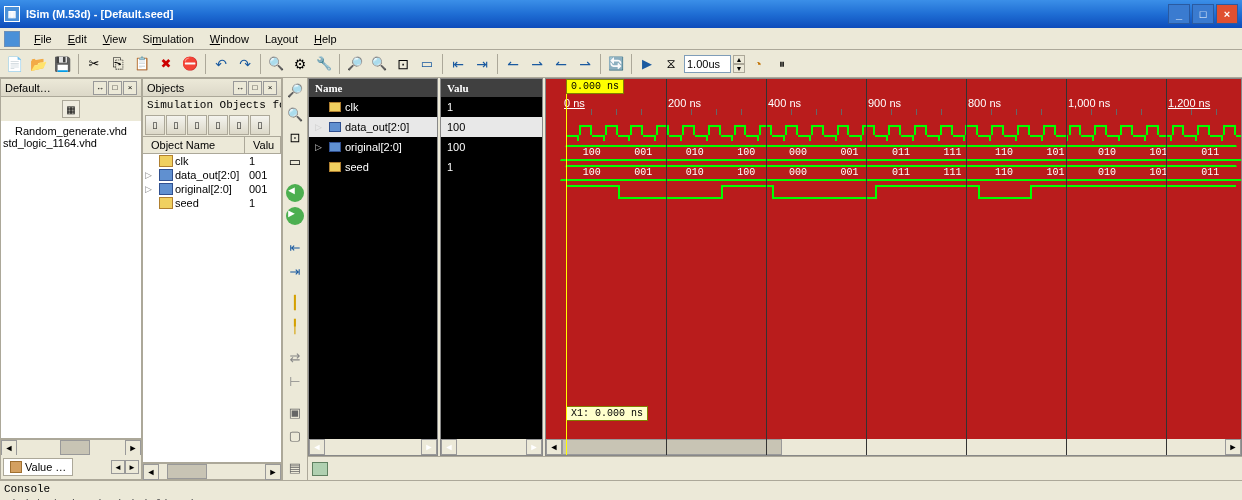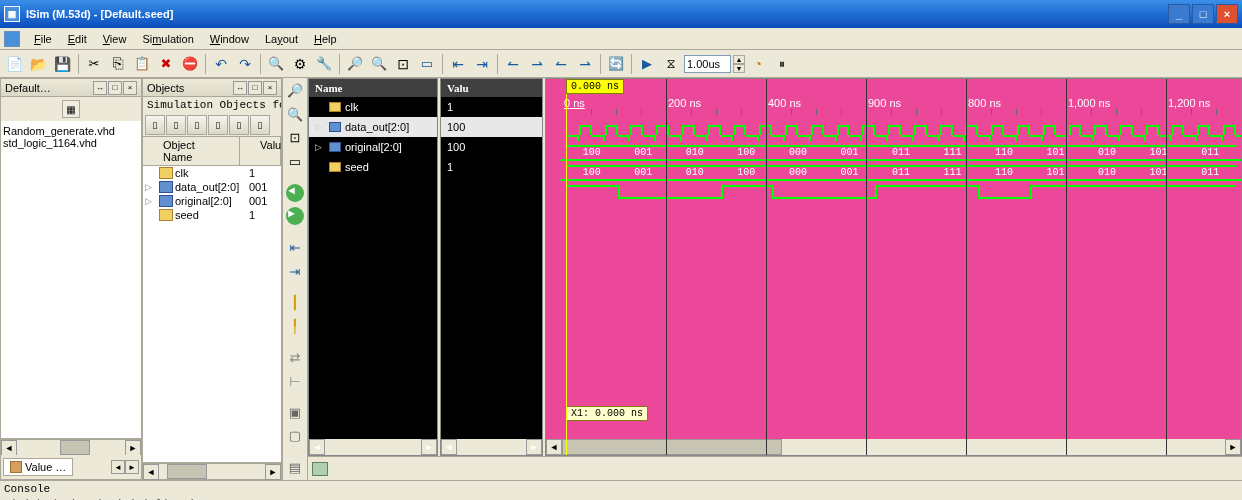--- a/index.html
+++ b/index.html
@@ -77,21 +77,21 @@
 .src-scroll-track { flex: 1; position: relative; }
 .src-scroll-thumb { position: absolute; left: 40%; width: 30px; height: 100%; background: #c8c4b4; border: 1px solid #999; }
 .src-scroll-btn { width: 16px; height: 16px; background: #ece9d8; border: 1px solid #999; font-size: 9px; display: flex; align-items: center; justify-content: center; }
 
 
 .obj-panel { width: 140px; }
 .obj-tb { height: 24px; display: flex; align-items: center; padding: 2px; gap: 1px; border-bottom: 1px solid #aca899; background: #ece9d8; }
 .obj-tb-btn { width: 20px; height: 20px; border: 1px solid #aca899; background: linear-gradient(#f4f3ee,#dcd8c8); display: flex; align-items: center; justify-content: center; font-size: 9px; }
 .obj-grid { font-family: "Courier New", monospace; font-size: 12px; }
 .obj-grid-hdr { display: flex; background: #ece9d8; border-bottom: 1px solid #aca899; }
-.obj-grid-hdr-cell { padding: 2px 20px; border-right: 1px solid #aca899; }
+.obj-grid-hdr-cell { padding: 2px 8px; border-right: 1px solid #aca899; }
 .obj-row { display: flex; align-items: center; padding: 1px 2px; }
 .obj-row-exp { width: 14px; color: #888; font-size: 9px; }
 .obj-row-icon { width: 14px; height: 12px; margin-right: 2px; }
 .obj-sig-icon { background: #f0d060; border: 1px solid #b08030; }
 .obj-bus-icon { background: #6090d0; border: 1px solid #305090; }
 .obj-row-name { flex: 1; white-space: nowrap; }
 .obj-row-val { width: 30px; text-align: left; }
 
 
 .side-tb { width: 26px; background: #ece9d8; border-left: 1px solid #aca899; border-right: 1px solid #aca899; display: flex; flex-direction: column; align-items: center; padding: 2px 0; gap: 2px; }
@@ -105,21 +105,21 @@
 
 .name-col { width: 130px; background: #000; border: 1px solid #888; color: #fff; font-family: "Courier New", monospace; font-size: 12px; display: flex; flex-direction: column; }
 .val-col { width: 103px; background: #000; border: 1px solid #888; color: #fff; font-family: "Courier New", monospace; font-size: 12px; display: flex; flex-direction: column; margin-left: 2px; }
 .nv-hdr { background: #404040; padding: 3px 6px; font-weight: bold; font-family: Tahoma; font-size: 11px; }
 .nv-row { padding: 3px 6px; display: flex; align-items: center; gap: 4px; height: 20px; }
 .nv-row.selected { background: #e8e8e8; color: #000; }
 .nv-exp { width: 10px; color: #ccc; font-size: 9px; }
 .nv-icon-sig { width: 12px; height: 10px; background: #f0d060; border: 1px solid #b08030; }
 .nv-icon-bus { width: 12px; height: 10px; background: #6090d0; border: 1px solid #305090; }
 
-.wave-col { flex: 1; background: #ec4899; border: 1px solid #888; margin-left: 2px; position: relative; overflow: hidden; }
+.wave-col { flex: 1; background: #b91c1c; border: 1px solid #888; margin-left: 2px; position: relative; overflow: hidden; }
 .time-marker { position: absolute; top: 0; left: 20px; background: #ffff00; color: #000; padding: 1px 4px; font-size: 10px; font-family: "Courier New", monospace; z-index: 5; border: 1px solid #808000; }
 .ruler { height: 26px; position: relative; color: #fff; font-family: "Courier New", monospace; font-size: 10px; margin-top: 18px; }
 .ruler-label { position: absolute; top: 0; white-space: nowrap; }
 .ruler-minor { position: absolute; top: 12px; width: 1px; height: 6px; background: #666; }
 .wave-rows { position: relative; }
 .wave-row { height: 20px; position: relative; }
 .wave-bus-track { position: absolute; top: 2px; left: 0; right: 0; height: 16px; display: flex; }
 .wave-bus-seg { position: relative; border: 2px solid #00ff00; border-left: none; border-right: none; color: #fff; font-family: "Courier New", monospace; font-size: 10px; text-align: center; line-height: 12px; }
 .wave-bus-seg::before, .wave-bus-seg::after { content: ""; position: absolute; top: -2px; bottom: -2px; width: 6px; }
 .wave-bus-seg::before { left: -3px; border-top: 2px solid #00ff00; border-bottom: 2px solid #00ff00; transform: skewX(-20deg); }
@@ -276,21 +276,21 @@
         <div class="phc-btn">↔</div>
         <div class="phc-btn">□</div>
         <div class="phc-btn">×</div>
       </div>
     </div>
     <div class="src-tb">
       <button class="src-tb-btn">▦</button>
     </div>
     <div class="panel-body">
       <div class="src-files" id="src-files">
-          <div style="white-space: nowrap;">Random_generate.vhd</div>
+          <div style="white-space: nowrap; text-align: center;">Random_generate.vhd</div>
           <div style="white-space: nowrap;">std_logic_1164.vhd</div>
         </div>
     </div>
     <div class="src-scroll">
       <div class="src-scroll-btn">◄</div>
       <div class="src-scroll-track">
           <div class="src-scroll-thumb"></div>
         </div>
       <div class="src-scroll-btn">►</div>
     </div>
@@ -475,21 +475,21 @@
             <div class="ruler-minor" style="left: 370px;"></div>
             <div class="ruler-minor" style="left: 395px;"></div>
             <div class="ruler-label" style="left: 422px;">800 ns</div>
             <div class="ruler-minor" style="left: 445px;"></div>
             <div class="ruler-minor" style="left: 470px;"></div>
             <div class="ruler-minor" style="left: 495px;"></div>
             <div class="ruler-label" style="left: 522px;">1,000 ns</div>
             <div class="ruler-minor" style="left: 545px;"></div>
             <div class="ruler-minor" style="left: 570px;"></div>
             <div class="ruler-minor" style="left: 595px;"></div>
-            <div class="ruler-label" style="left: 622px;">1,200 ns</div>
+            <div class="ruler-label" style="left: 622px; text-decoration: underline;">1,200 ns</div>
             <div class="ruler-minor" style="left: 645px;"></div>
             <div class="ruler-minor" style="left: 670px;"></div>
             <div class="ruler-minor" style="left: 695px;"></div>
           </div>
         <div class="wave-rows" id="wave-rows">
             <div class="wave-row">
               <div style="position:absolute;left:20px;right:0;top:2px;height:16px">
                 <div style="position:absolute;left:0px;width:12.884615384615385px;top:10px;height:6px;border-top:2px solid #0f0;border-right:2px solid #0f0;"></div>
                 <div style="position:absolute;left:12.884615384615385px;width:12.884615384615385px;top:0;height:10px;border-top:2px solid #0f0;border-right:2px solid #0f0;border-left:2px solid #0f0;"></div>
                 <div style="position:absolute;left:25.76923076923077px;width:12.884615384615385px;top:10px;height:6px;border-top:2px solid #0f0;border-right:2px solid #0f0;"></div>

